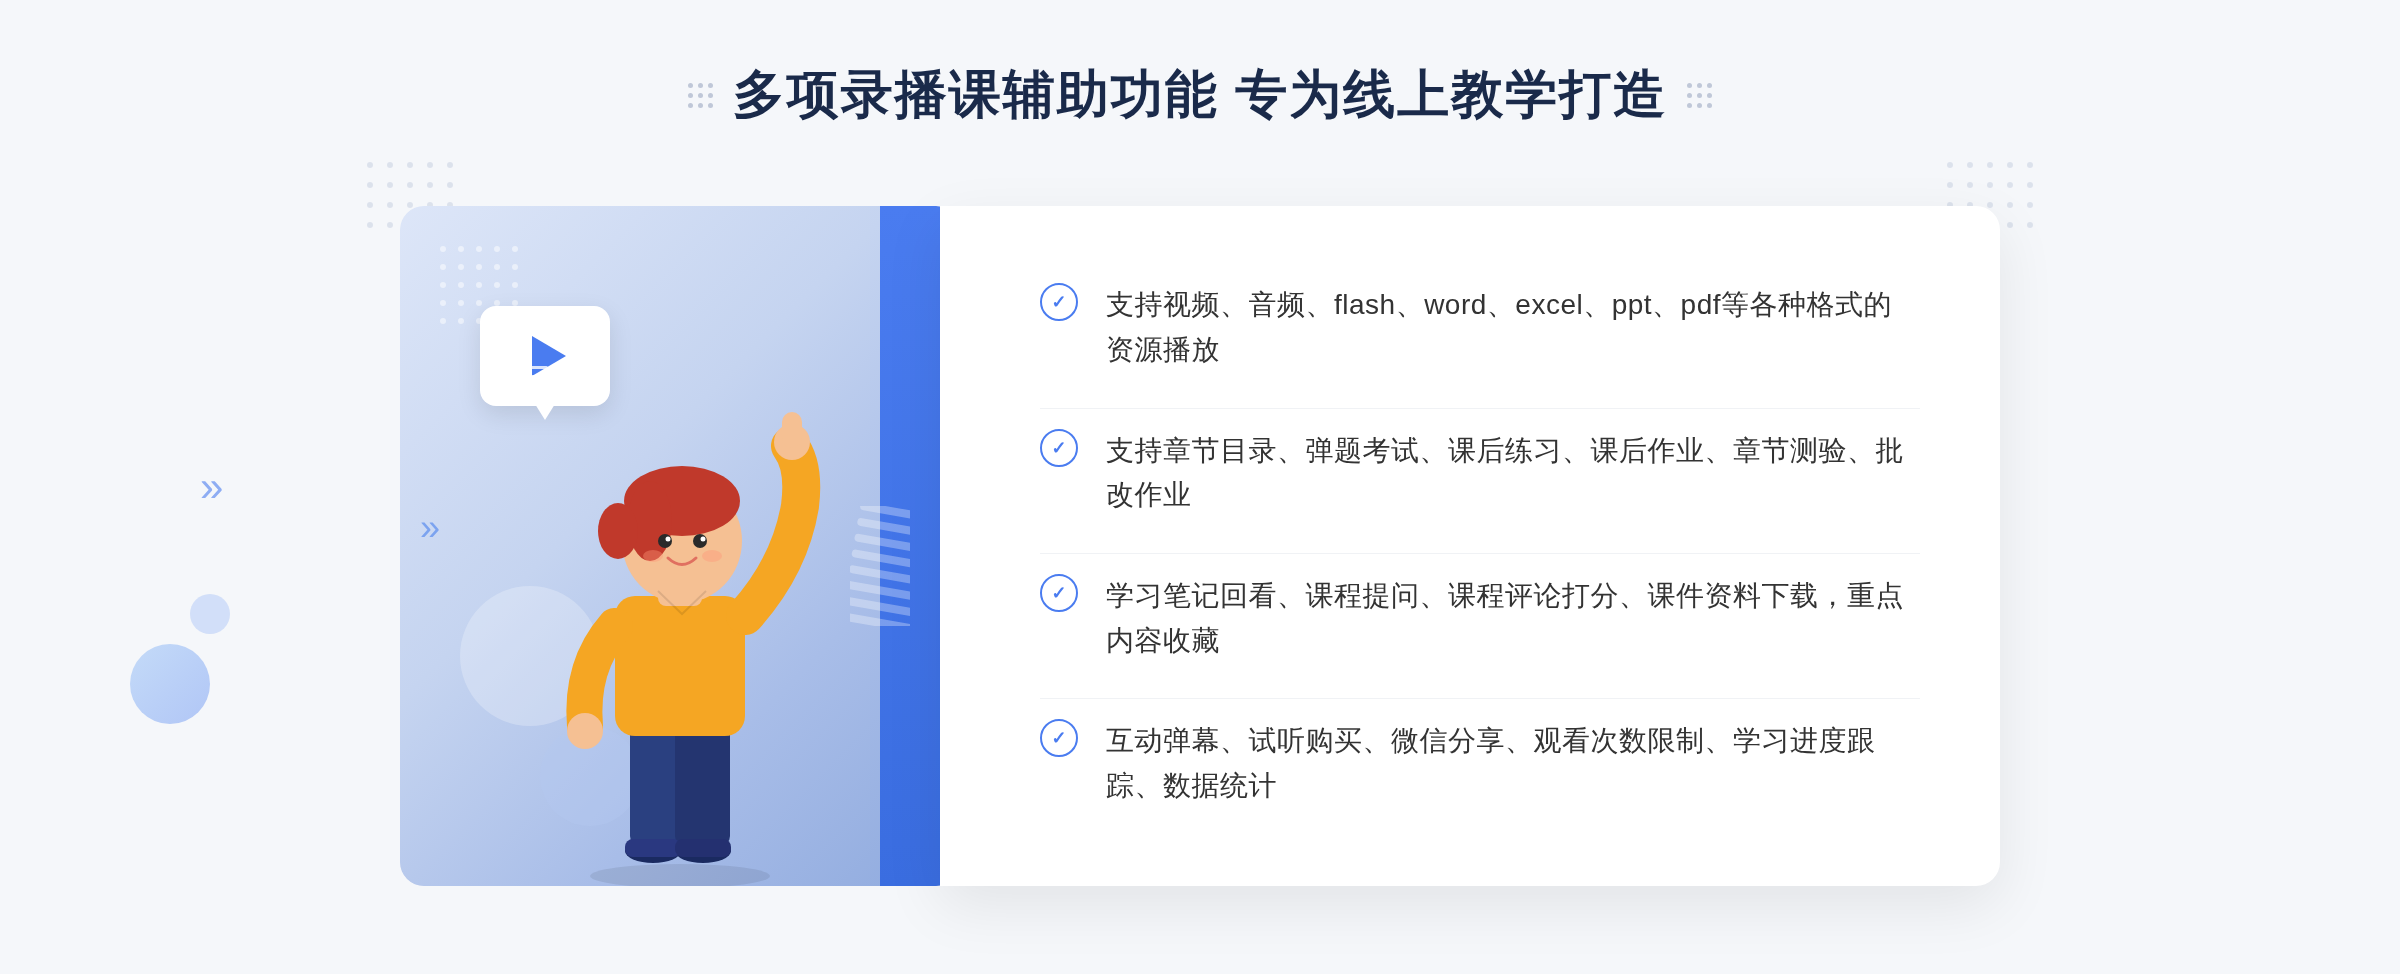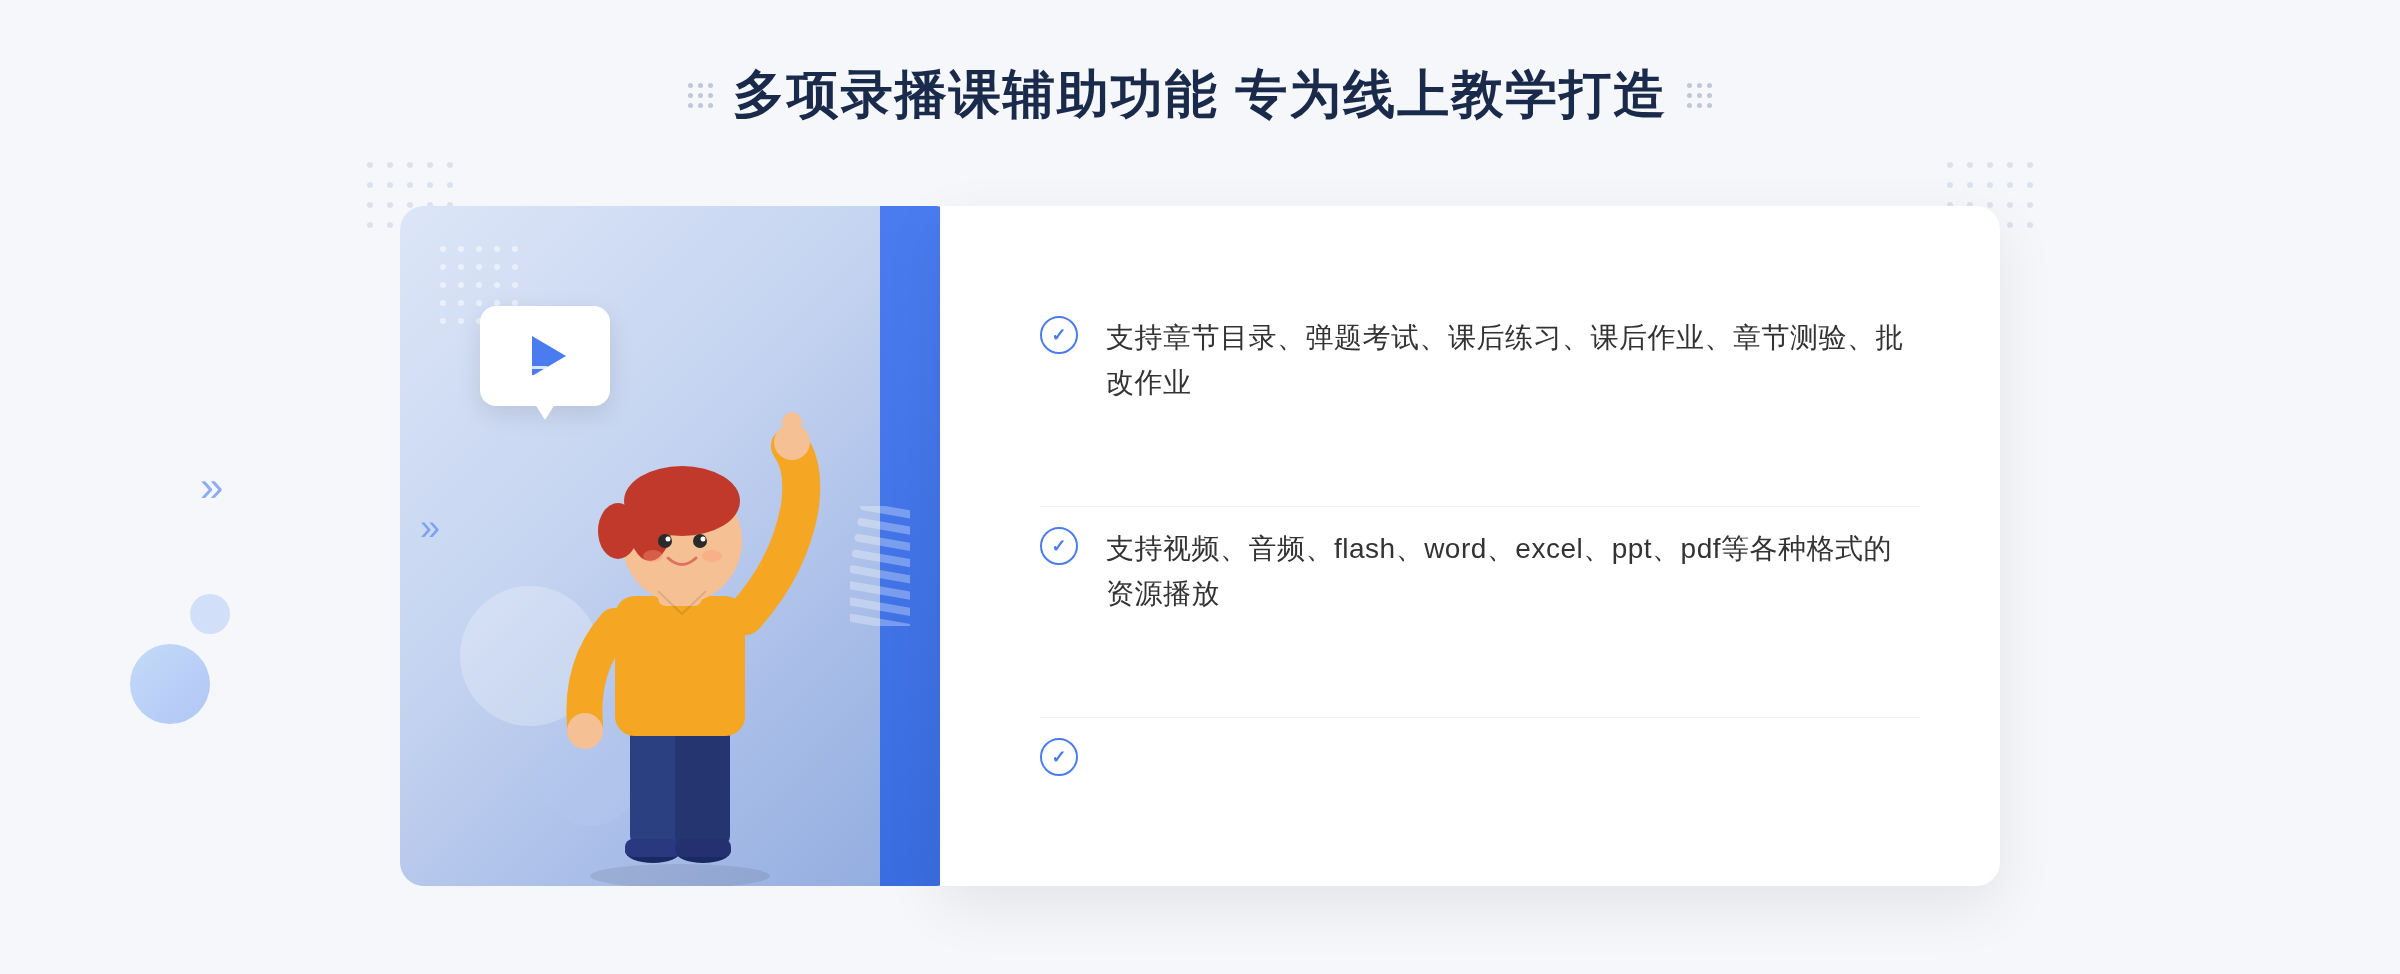--- a/index.html
+++ b/index.html
@@ -606,29 +606,34 @@
 
           <path d="M148 225 L172 248 L196 225" stroke="rgba(0,0,0,0.1)" stroke-width="2" fill="none"></path>
         </svg>
       </div>
     </div>
 
     <div class="features-card">
 
       <div class="feature-item">
         <div class="check-circle"></div>
-        <span class="feature-text">支持章节目录、弹题考试、课后练习、课后作业、章节测验、批改作业</span>
+        <span class="feature-text">支持视频、音频、flash、word、excel、ppt、pdf等各种格式的资源播放</span>
       </div>
 
       <div class="feature-item">
         <div class="check-circle"></div>
-        <span class="feature-text">支持视频、音频、flash、word、excel、ppt、pdf等各种格式的资源播放</span>
-      </div>
-
+        <span class="feature-text">支持章节目录、弹题考试、课后练习、课后作业、章节测验、批改作业</span>
+      </div>
 
       <div class="feature-item">
         <div class="check-circle"></div>
+        <span class="feature-text">学习笔记回看、课程提问、课程评论打分、课件资料下载，重点内容收藏</span>
+      </div>
+
+      <div class="feature-item">
+        <div class="check-circle"></div>
+        <span class="feature-text">互动弹幕、试听购买、微信分享、观看次数限制、学习进度跟踪、数据统计</span>
       </div>
 
     </div>
   </div>
 
 </div>
 
 </body></html>

